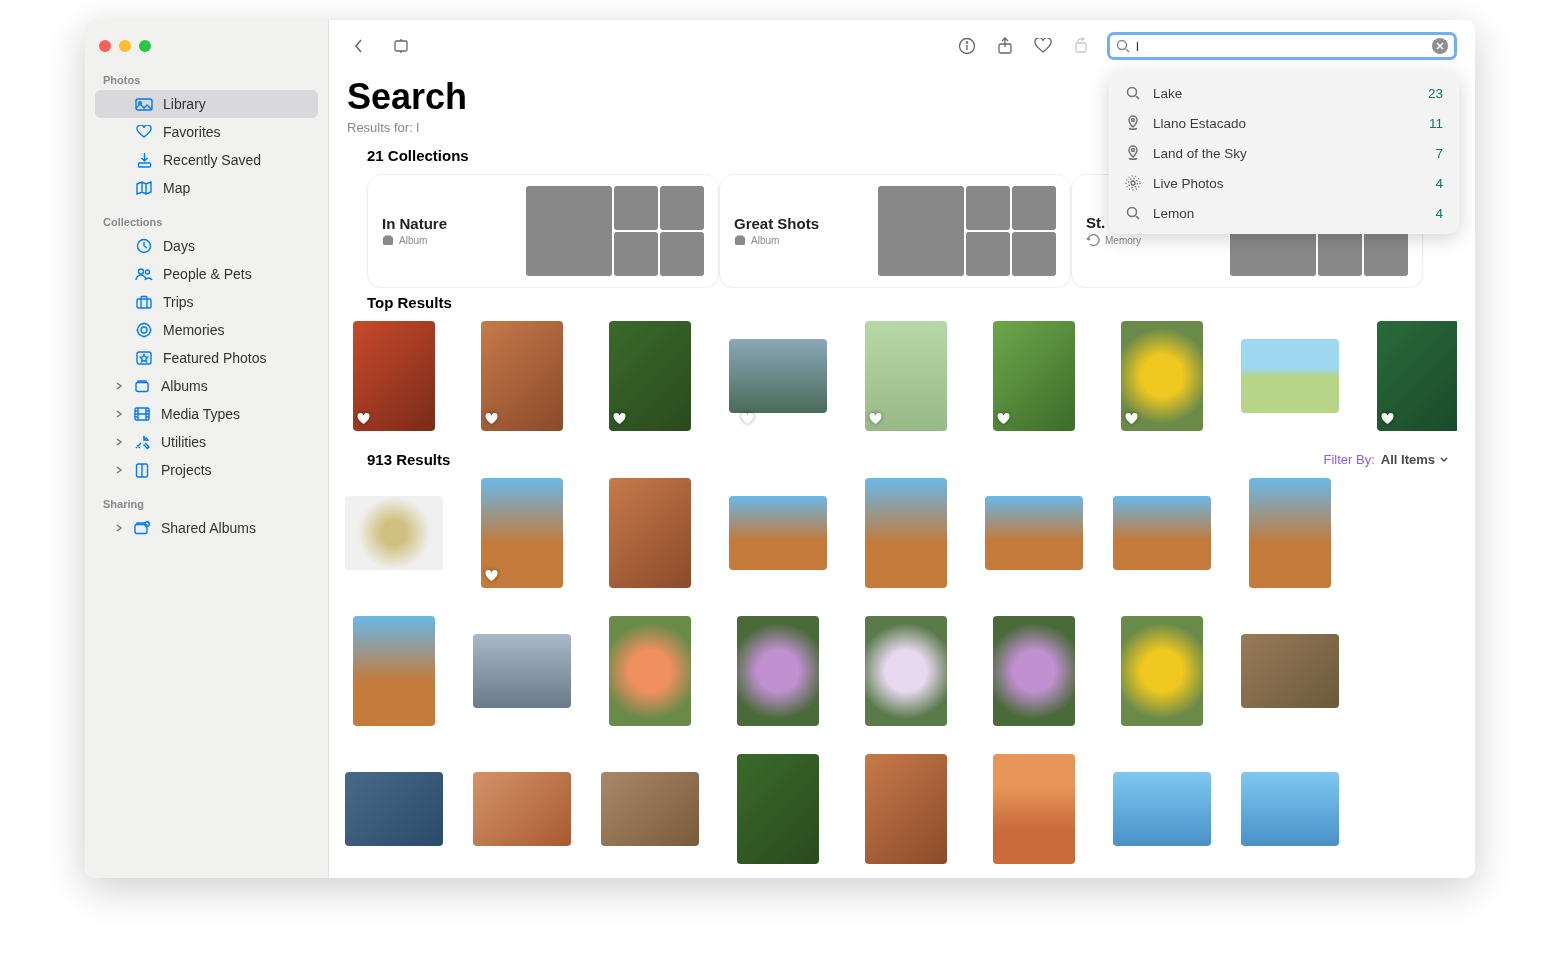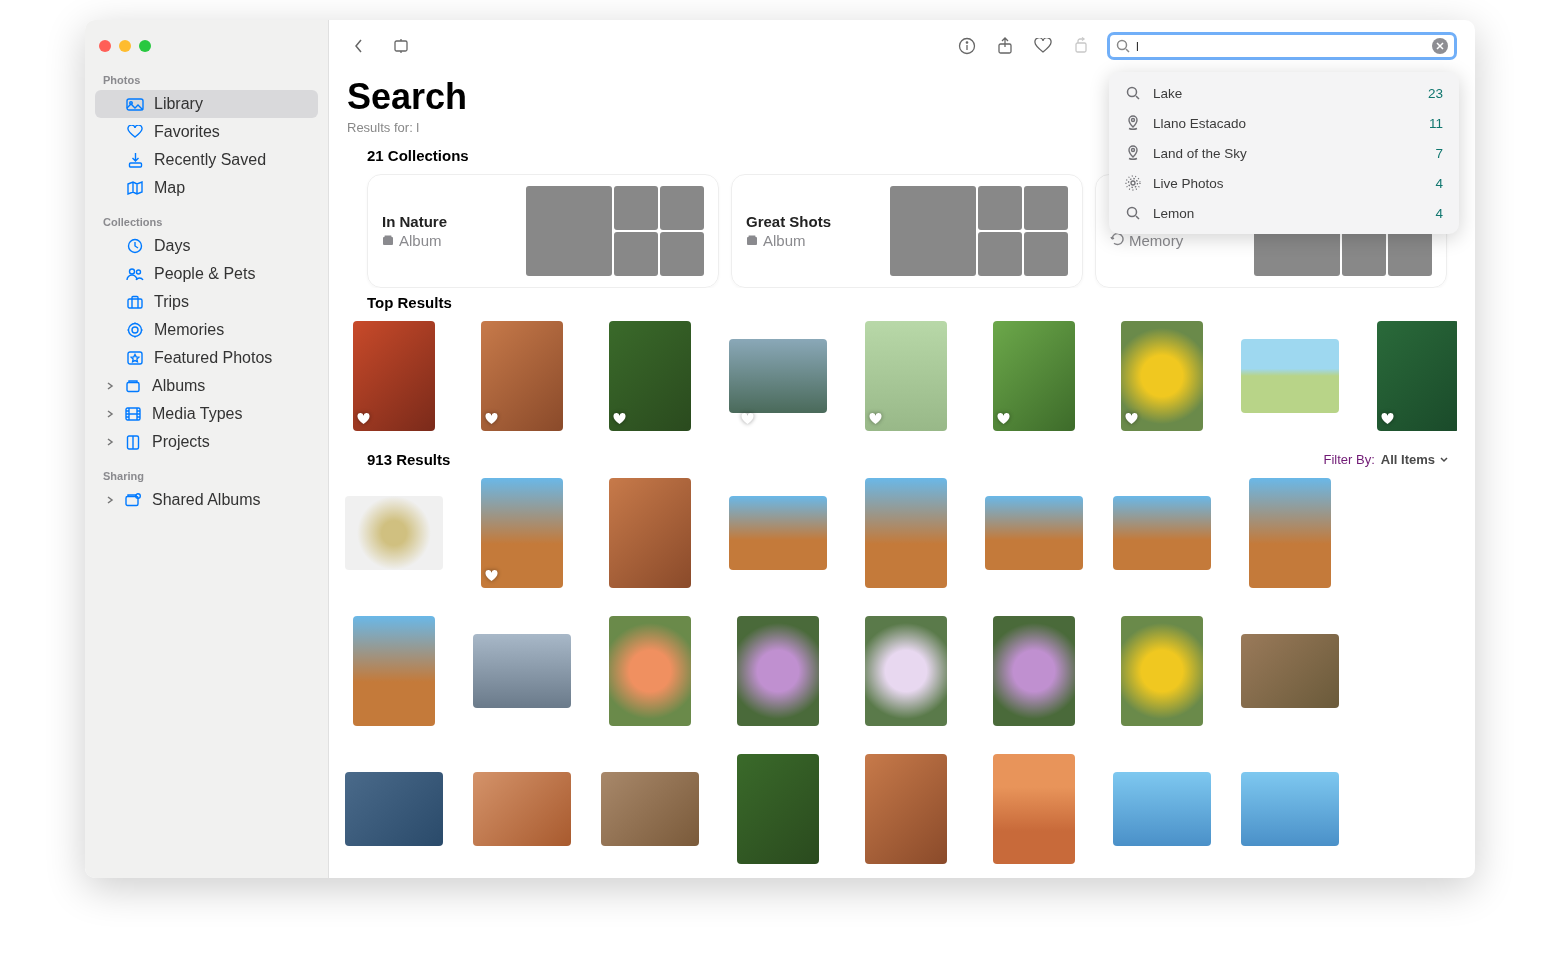--- a/index.html
+++ b/index.html
@@ -4,53 +4,53 @@
 <style>
 * { margin: 0; padding: 0; box-sizing: border-box; font-family: -apple-system, BlinkMacSystemFont, "Segoe UI", sans-serif; }
 body { width: 1390px; height: 858px; background: #fff; border-radius: 10px; overflow: hidden; position: relative; margin: 20px auto; box-shadow: 0 10px 40px rgba(0,0,0,0.2); }
 .window { display: flex; height: 100%; }
 .sidebar { width: 244px; background: #f1f1f0; border-right: 1px solid #e0e0e0; padding-top: 8px; overflow-y: auto; }
 .traffic-lights { display: flex; gap: 8px; padding: 12px 14px 16px; }
 .tl { width: 12px; height: 12px; border-radius: 50%; }
 .tl.r { background: #ff5f57; } .tl.y { background: #febc2e; } .tl.g { background: #28c840; }
 .sb-section { padding: 0 10px 8px; }
 .sb-header { font-size: 11px; font-weight: 700; color: #8a8a8e; padding: 6px 8px 4px; }
-.sb-item { display: flex; align-items: center; gap: 10px; padding: 5px 11px; border-radius: 6px; font-size: 16px; color: #333; cursor: pointer; }
+.sb-item { display: flex; align-items: center; gap: 10px; padding: 5px 20px; border-radius: 6px; font-size: 14px; color: #333; cursor: pointer; }
 .sb-item.active { background: #d9d9db; }
 .sb-item .icon { width: 18px; height: 18px; display: flex; align-items: center; justify-content: center; color: #007aff; flex-shrink: 0; }
 .sb-item .chev { width: 10px; color: #777; margin-right: -2px; }
 .main { flex: 1; position: relative; overflow: hidden; display: flex; flex-direction: column; }
 .toolbar { height: 52px; display: flex; align-items: center; padding: 0 18px; gap: 14px; }
 .toolbar .left { display: flex; gap: 18px; }
 .toolbar .spacer { flex: 1; }
 .toolbar .tbtn { width: 24px; height: 24px; display: flex; align-items: center; justify-content: center; color: #666; cursor: pointer; }
 .search-box { display: flex; align-items: center; width: 350px; height: 28px; border: 3.5px solid #71aff8; border-radius: 7px; padding: 0 6px; gap: 6px; background: #fff; }
 .search-box .sicon { color: #888; width: 14px; height: 14px; }
 .search-box input { border: none; outline: none; flex: 1; font-size: 13px; color: #333; background: transparent; }
 .search-box .clear { width: 16px; height: 16px; border-radius: 50%; background: #8e8e93; color: #fff; display: flex; align-items: center; justify-content: center; font-size: 10px; cursor: pointer; }
 .suggestions { position: absolute; top: 52px; right: 16px; width: 350px; background: #f4f4f5; border-radius: 10px; box-shadow: 0 4px 20px rgba(0,0,0,0.18); padding: 6px 0; z-index: 10; }
 .sug-row { display: flex; align-items: center; padding: 7px 16px; gap: 12px; cursor: pointer; font-size: 13.5px; color: #3c3c3c; }
 .sug-row .sicon2 { width: 16px; height: 16px; display: flex; align-items: center; justify-content: center; color: #6f6f74; }
 .sug-row .sug-count { margin-left: auto; color: #0f766e; }
 .content { flex: 1; overflow-y: auto; padding: 0 18px 20px 14px; }
 .title { font-size: 36px; font-weight: 700; margin: 4px 0 2px 4px; }
 .subtitle { font-size: 13px; color: #888; margin: 0 0 12px 4px; }
 .section-h { font-size: 15px; font-weight: 700; margin: 6px 0 10px 24px; }
-.collections-row { display: flex; gap: 12px; padding-left: 24px; overflow: hidden; }
+.collections-row { display: flex; padding-left: 24px; overflow: hidden; }
 .coll-card { flex: 0 0 352px; height: 114px; border: 1px solid #eee; border-radius: 14px; display: flex; align-items: center; padding: 12px 14px; box-shadow: 0 1px 3px rgba(0,0,0,0.04); position: relative; overflow: hidden; }
 .coll-info { flex: 1; }
 .coll-title { font-size: 15px; font-weight: 600; color: #222; }
-.coll-type { font-size: 15px; color: #8a8a8e; display: flex; align-items: center; gap: 5px; margin-top: 2px; }
+.coll-type { font-size: 10px; color: #8a8a8e; display: flex; align-items: center; gap: 5px; margin-top: 2px; }
 .coll-thumbs { display: grid; grid-template-columns: 86px 44px 44px; grid-template-rows: 44px 44px; gap: 2px; }
 .coll-thumbs .t { background: #888; border-radius: 3px; }
 .coll-thumbs .t.big { grid-row: span 2; }
 .results-header { display: flex; align-items: center; justify-content: space-between; margin: 16px 8px 10px 24px; }
 .results-header .section-h { margin: 0; }
 .filter { font-size: 13px; color: #4a4a4a; display: flex; align-items: center; gap: 4px; }
-.filter .lbl { color: #701a75; margin-right: 2px; }
+.filter .lbl { color: #8b5cf6; margin-right: 2px; }
 .thumb-row { display: flex; gap: 30px; padding-left: 2px; margin-bottom: 20px; flex-wrap: nowrap; overflow: hidden; }
 .thumb { width: 98px; height: 110px; position: relative; flex-shrink: 0; display: flex; align-items: center; justify-content: center; }
 .thumb .img { width: 82px; height: 110px; border-radius: 4px; }
 .thumb.wide .img { width: 98px; height: 74px; }
 .thumb .fav { position: absolute; bottom: 6px; left: 12px; color: #fff; width: 14px; height: 14px; filter: drop-shadow(0 0 2px rgba(0,0,0,0.4)); }
 .results-grid { display: flex; flex-wrap: wrap; gap: 28px 30px; padding-left: 2px; }
 .results-grid .thumb { width: 98px; height: 110px; }
 
 
 .c-green1{background:linear-gradient(135deg,#4a7a2c,#2c5016)}
@@ -209,20 +209,32 @@
                 <path d="M4 1 v12 M12 1 v12 M1 7 h14 M1 4 h3 M12 4 h3 M1 10 h3 M12 10 h3"></path>
               </svg>
             </span>
             <span>Media Types</span>
           </div>
           <div class="sb-item">
             <span class="chev"><svg width="8" height="10" viewBox="0 0 8 10" fill="none" stroke="currentColor" stroke-width="1.5">
                 <path d="M2 2 l4 3 l-4 3"></path>
               </svg></span>
             <span class="icon">
+              <svg width="16" height="16" viewBox="0 0 16 16" fill="none" stroke="currentColor" stroke-width="1.4">
+                <path d="M2 14 l5 -5 M10 2 a3 3 0 0 0 4 4 l-2 -2 l-2 2 Z M6 14 l-3 -3"></path>
+                <path d="M11 9 l4 4 l-1.5 1.5 l-4 -4"></path>
+              </svg>
+            </span>
+            <span>Utilities</span>
+          </div>
+          <div class="sb-item">
+            <span class="chev"><svg width="8" height="10" viewBox="0 0 8 10" fill="none" stroke="currentColor" stroke-width="1.5">
+                <path d="M2 2 l4 3 l-4 3"></path>
+              </svg></span>
+            <span class="icon">
               <svg width="14" height="15" viewBox="0 0 14 15" fill="none" stroke="currentColor" stroke-width="1.4">
                 <rect x="1.5" y="1" width="11" height="13" rx="1.5"></rect>
                 <path d="M7 1 v13"></path>
               </svg>
             </span>
             <span>Projects</span>
           </div>
         </div>
         <div class="sb-section">
           <div class="sb-header">Sharing</div>

